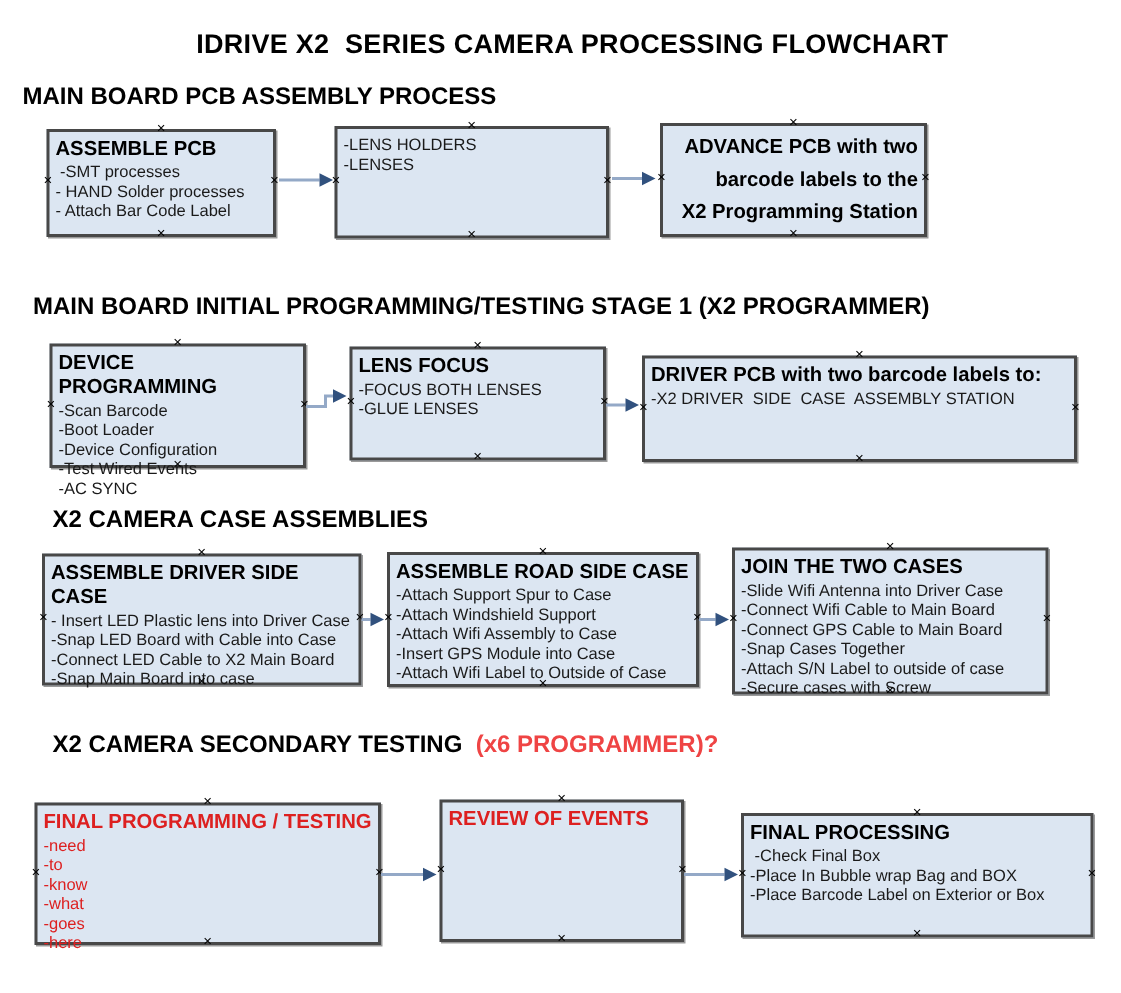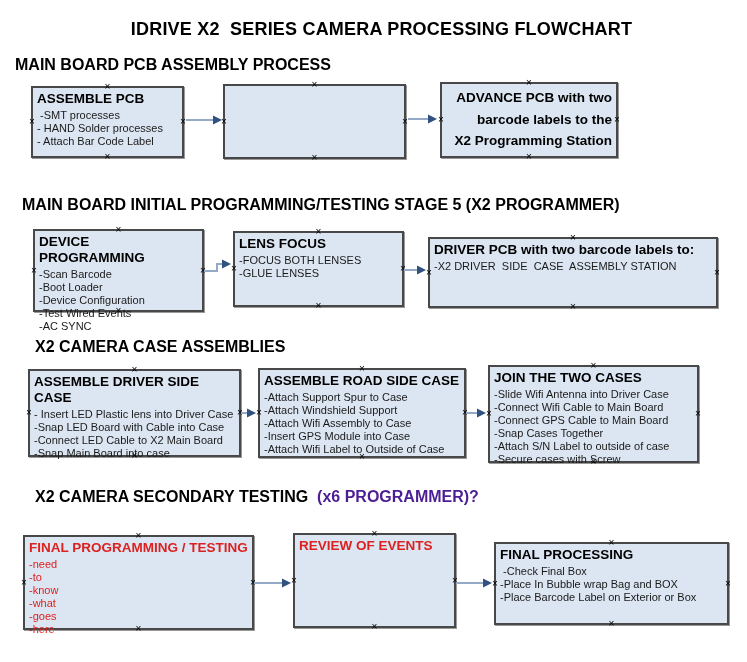--- a/index.html
+++ b/index.html
@@ -9,21 +9,21 @@
   }
   .title{
     position:absolute;left:16px;right:0;top:19px;margin:0;text-align:center;
     font-size:18px;font-weight:bold;letter-spacing:.2px;
   }
   .sec-header{position:absolute;font-size:16px;font-weight:bold;white-space:nowrap;}
   .sh1{left:15px;top:56px;}
   .sh2{left:22px;top:196px;}
   .sh3{left:35px;top:338px;}
   .sh4{left:35px;top:488px;}
-  .red{color:#4c1d95;}
+  .red{color:#ef4444;}
 
   .box{
     position:absolute;box-sizing:border-box;background:#dce6f2;
     border:2px solid #484848;padding:3px 4px 2px 4px;overflow:visible;
     box-shadow:1px 1px 0 #9a9a9a;
   }
   .box-title{font-weight:bold;font-size:13.5px;line-height:1.2;white-space:pre-line;}
   .box-body{font-size:11px;line-height:13px;white-space:pre-line;margin-top:2px;color:#1a1a1a;}
   .red-text .box-title,.red-text .box-body{color:#dd2020;}
 
@@ -53,35 +53,37 @@
   .arrows{position:absolute;left:0;top:0;pointer-events:none;}
 </style>
 </head>
 <body>
 
 <div>
 
   <h1 class="title">IDRIVE X2&nbsp; SERIES CAMERA PROCESSING FLOWCHART</h1>
 
   <div class="sec-header sh1"><span>MAIN BOARD PCB ASSEMBLY PROCESS</span></div>
-  <div class="sec-header sh2"><span>MAIN BOARD INITIAL PROGRAMMING/TESTING STAGE 5 (X2 PROGRAMMER)</span></div>
+  <div class="sec-header sh2"><span>MAIN BOARD INITIAL PROGRAMMING/TESTING STAGE 1 (X2 PROGRAMMER)</span></div>
   <div class="sec-header sh3"><span>X2 CAMERA CASE ASSEMBLIES</span></div>
   <div class="sec-header sh4"><span>X2 CAMERA SECONDARY TESTING&nbsp; </span><span class="red">(x6 PROGRAMMER)?</span></div>
 
   <div class="box s1b1">
     <div class="box-title">ASSEMBLE PCB</div>
     <div class="box-body">&nbsp;-SMT processes
 - HAND Solder processes
 - Attach Bar Code Label</div>
     <span class="cm cm-t">×</span>
       <span class="cm cm-b">×</span>
       <span class="cm cm-l">×</span>
       <span class="cm cm-r">×</span>
   </div>
   <div class="box s1b2">
+    <div class="box-body">-LENS HOLDERS
+-LENSES</div>
     <span class="cm cm-t">×</span>
       <span class="cm cm-b">×</span>
       <span class="cm cm-l">×</span>
       <span class="cm cm-r">×</span>
   </div>
   <div class="box s1b3">
     <div class="box-title">ADVANCE PCB with two
 barcode labels to the
 &nbsp;X2 Programming Station</div>
     <div class="box-body"></div>

